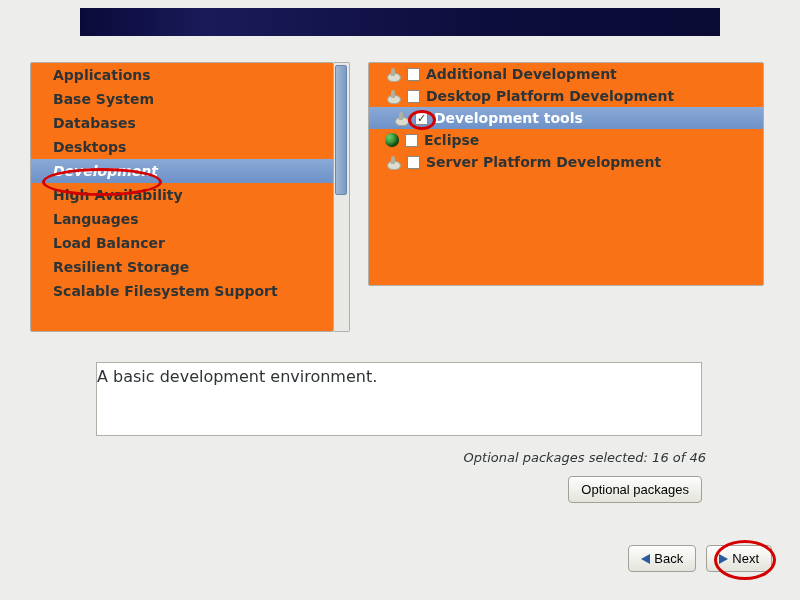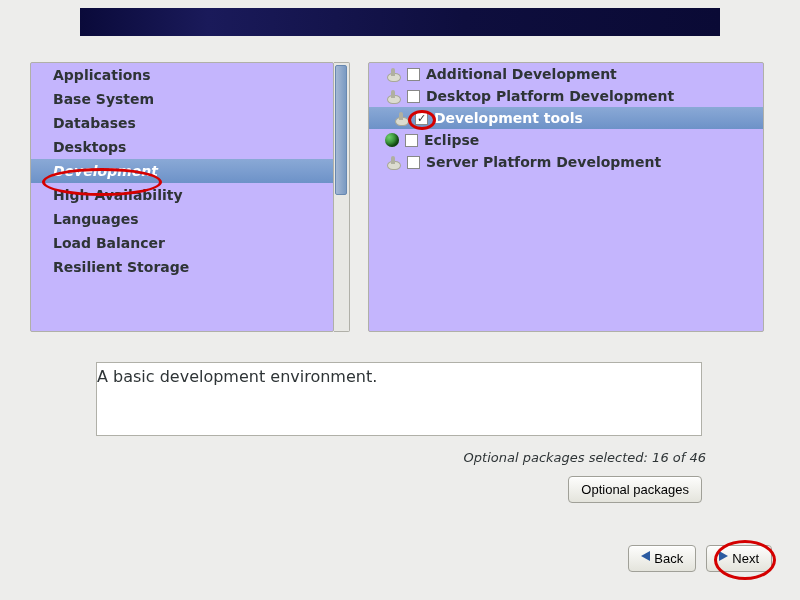--- a/index.html
+++ b/index.html
@@ -16,26 +16,26 @@
       position: absolute; top: 8px; left: 80px;
       width: 640px; height: 28px;
       background: linear-gradient(to right, #0a0a3a 0%, #1a1a5a 20%, #0e0e3e 60%, #0a0a35 100%);
     }
     .panels {
       position: absolute; top: 62px; left: 30px;
       display: flex; gap: 18px;
     }
     .panel-wrap { display:flex; }
     .listbox {
-      background: #c4b5fd;
+      background: #f97316;
       border: 1px solid #b0b0a8;
       border-radius: 2px;
     }
     .left-list { width: 304px; height: 270px; overflow:hidden; position:relative;}
-    .right-list { width: 396px; height: 270px; }
+    .right-list { width: 396px; height: 224px; }
     .scrollbar {
       width: 16px; height: 270px;
       background: #e8e8e4;
       border: 1px solid #b0b0a8; border-left:none;
       position: relative;
       border-radius: 0 2px 2px 0;
     }
     .scroll-thumb {
       position: absolute; left: 1px; width: 12px;
       background: linear-gradient(to right, #a4b8d4, #7a9ac2);
@@ -107,21 +107,21 @@
     .nav-btns {
       position:absolute; bottom:28px; right:28px;
       display:flex; gap:10px;
     }
     button.gtk {
       background: linear-gradient(#fdfdfc, #e4e4dc);
       border:1px solid #a0a098;
       border-radius:4px;
       padding:5px 12px;
       font-size:13px;
-      display:inline-flex; gap:4px;
+      display:inline-flex; align-items:center; gap:4px;
       cursor:pointer;
       box-shadow: 0 1px 0 #fff inset;
     }
     .arrow-left {
       width:0;height:0;border-top:5px solid transparent;
       border-bottom:5px solid transparent;border-right:9px solid #2a5aa0;
       display:inline-block;
     }
     .arrow-right {
       width:0;height:0;border-top:5px solid transparent;
@@ -148,20 +148,21 @@
     <div class="listbox left-list">
       <div class="cat-item">Applications</div>
       <div class="cat-item">Base System</div>
       <div class="cat-item">Databases</div>
       <div class="cat-item">Desktops</div>
       <div class="cat-item selected">Development</div>
       <div class="cat-item">High Availability</div>
       <div class="cat-item">Languages</div>
       <div class="cat-item">Load Balancer</div>
       <div class="cat-item">Resilient Storage</div>
+      <div class="cat-item">Scalable Filesystem Support</div>
     </div>
     <div class="scrollbar">
       <div class="scroll-thumb" style="top:2px;height:130px;"></div>
     </div>
   </div>
 
   <div class="listbox right-list">
     <div class="grp-item">
       <span class="pkg-icon"></span>
       <span class="chk"></span>

